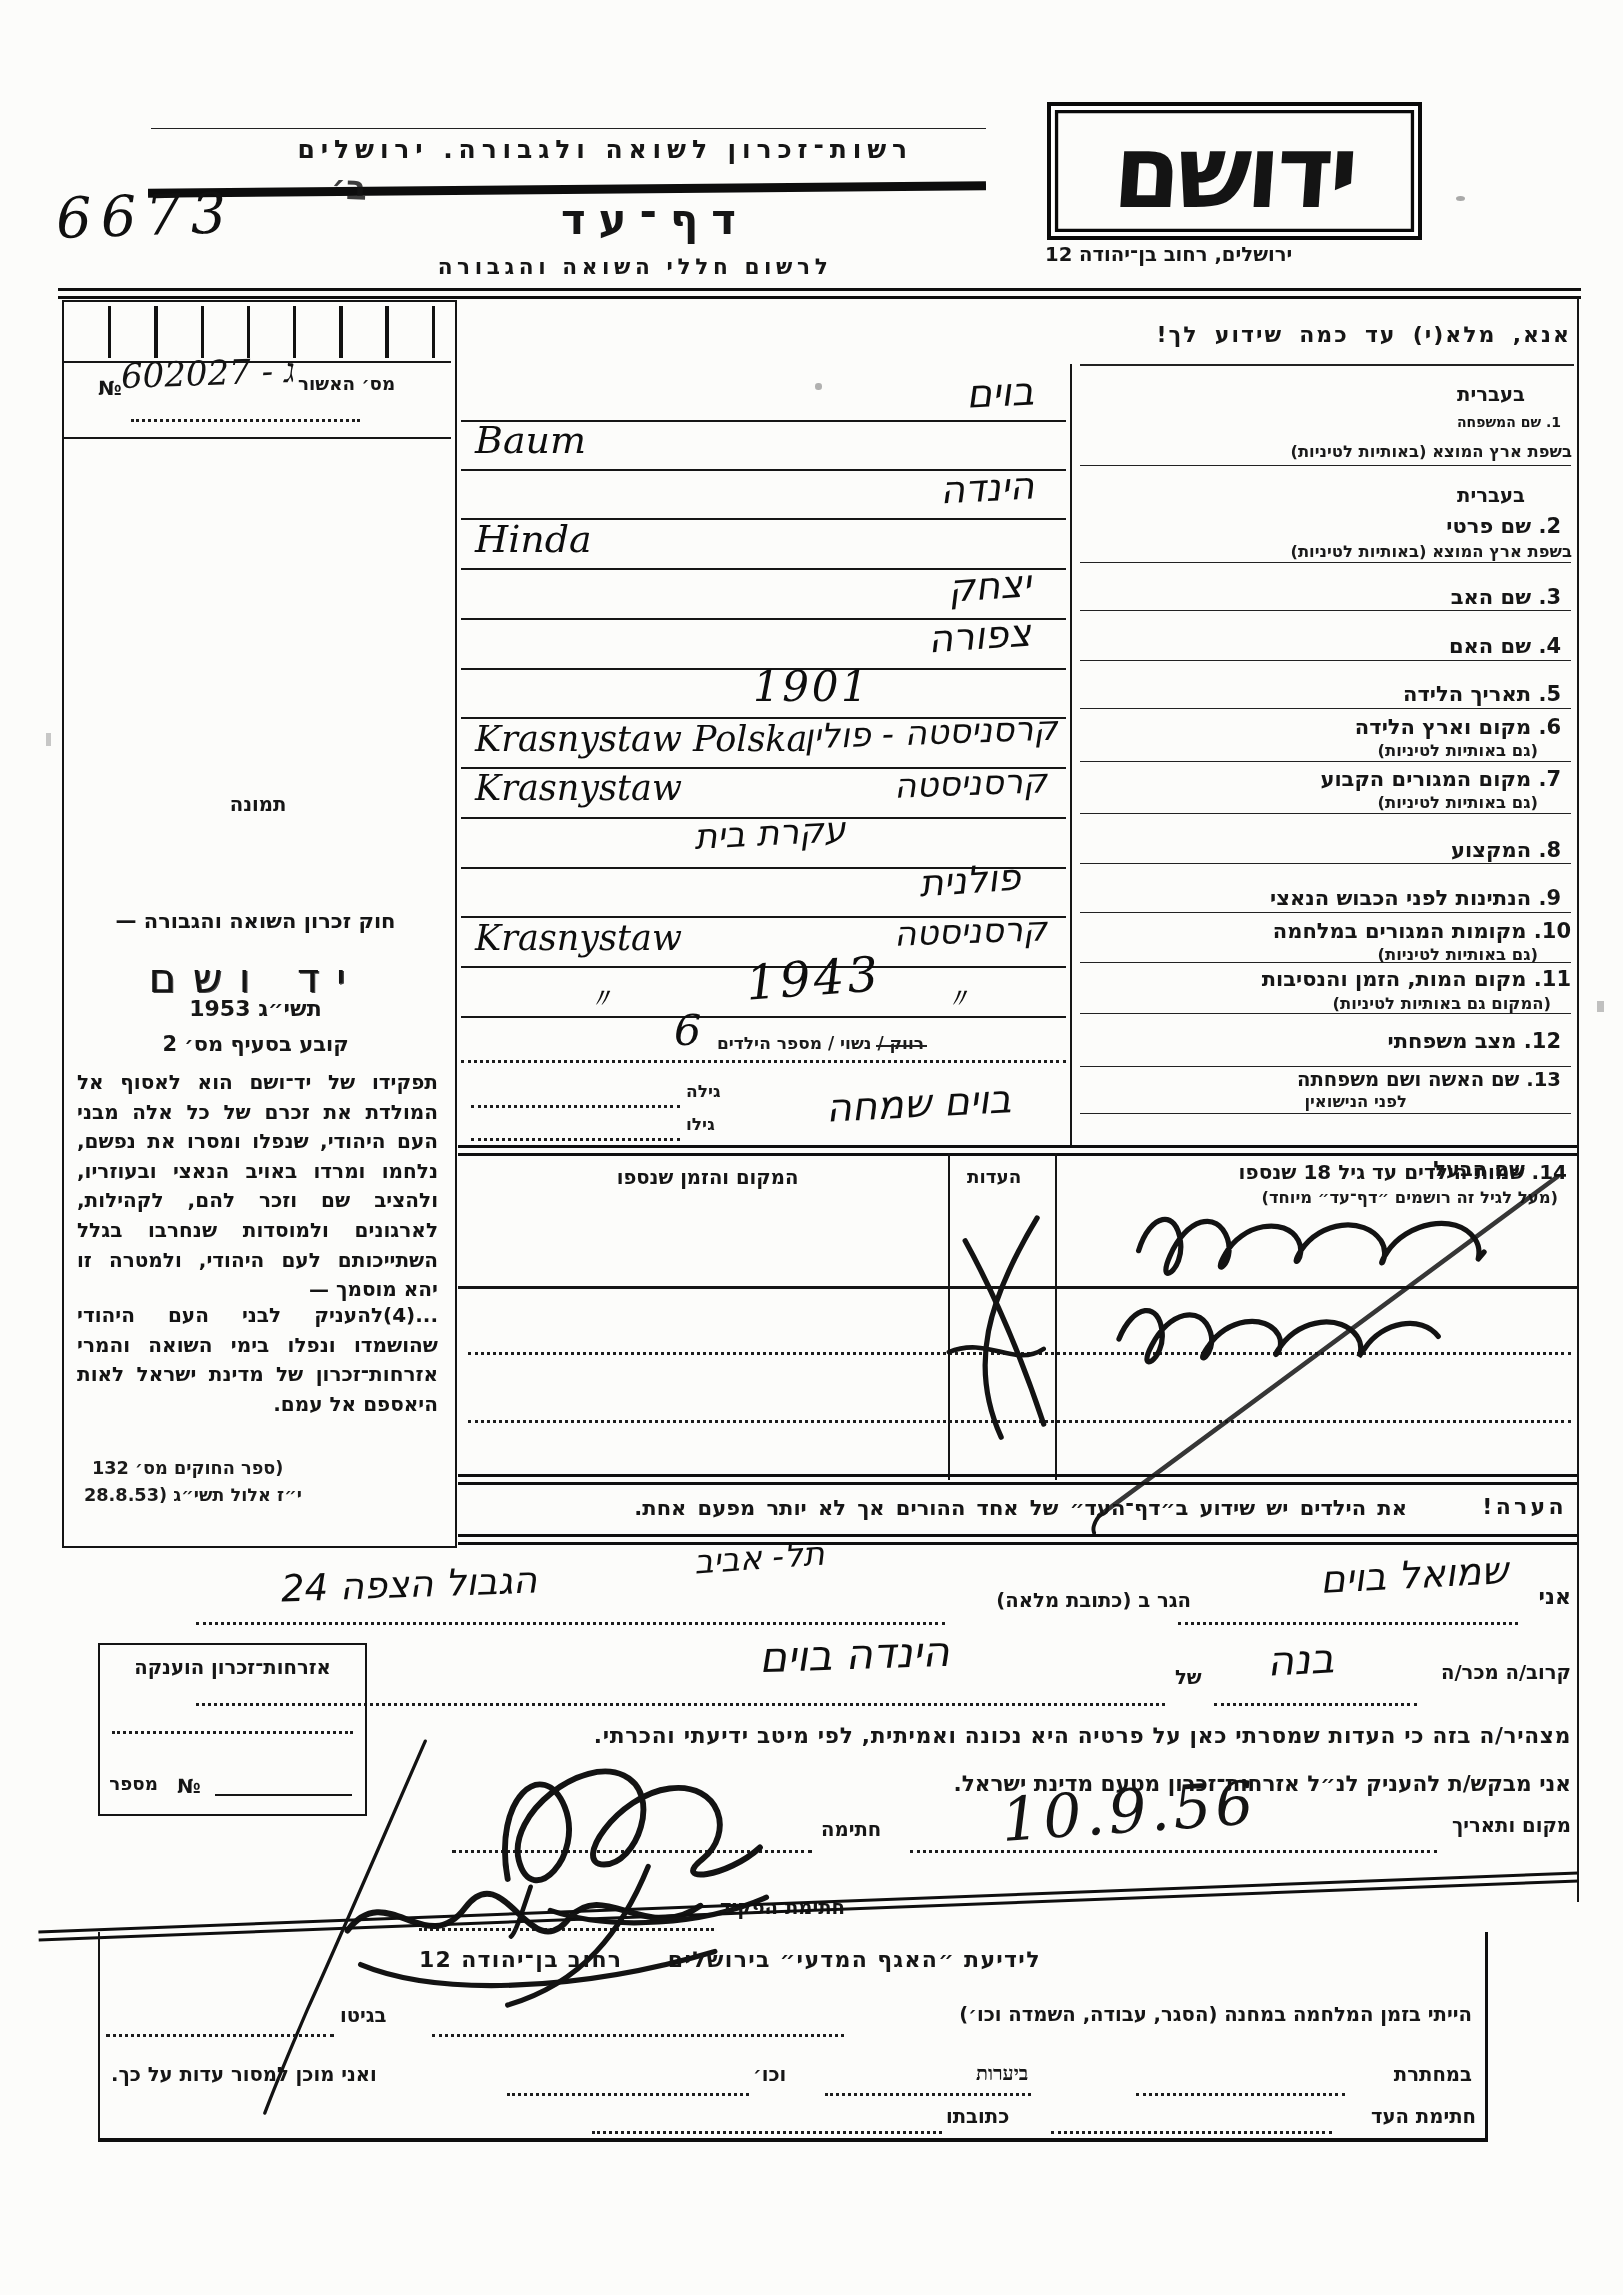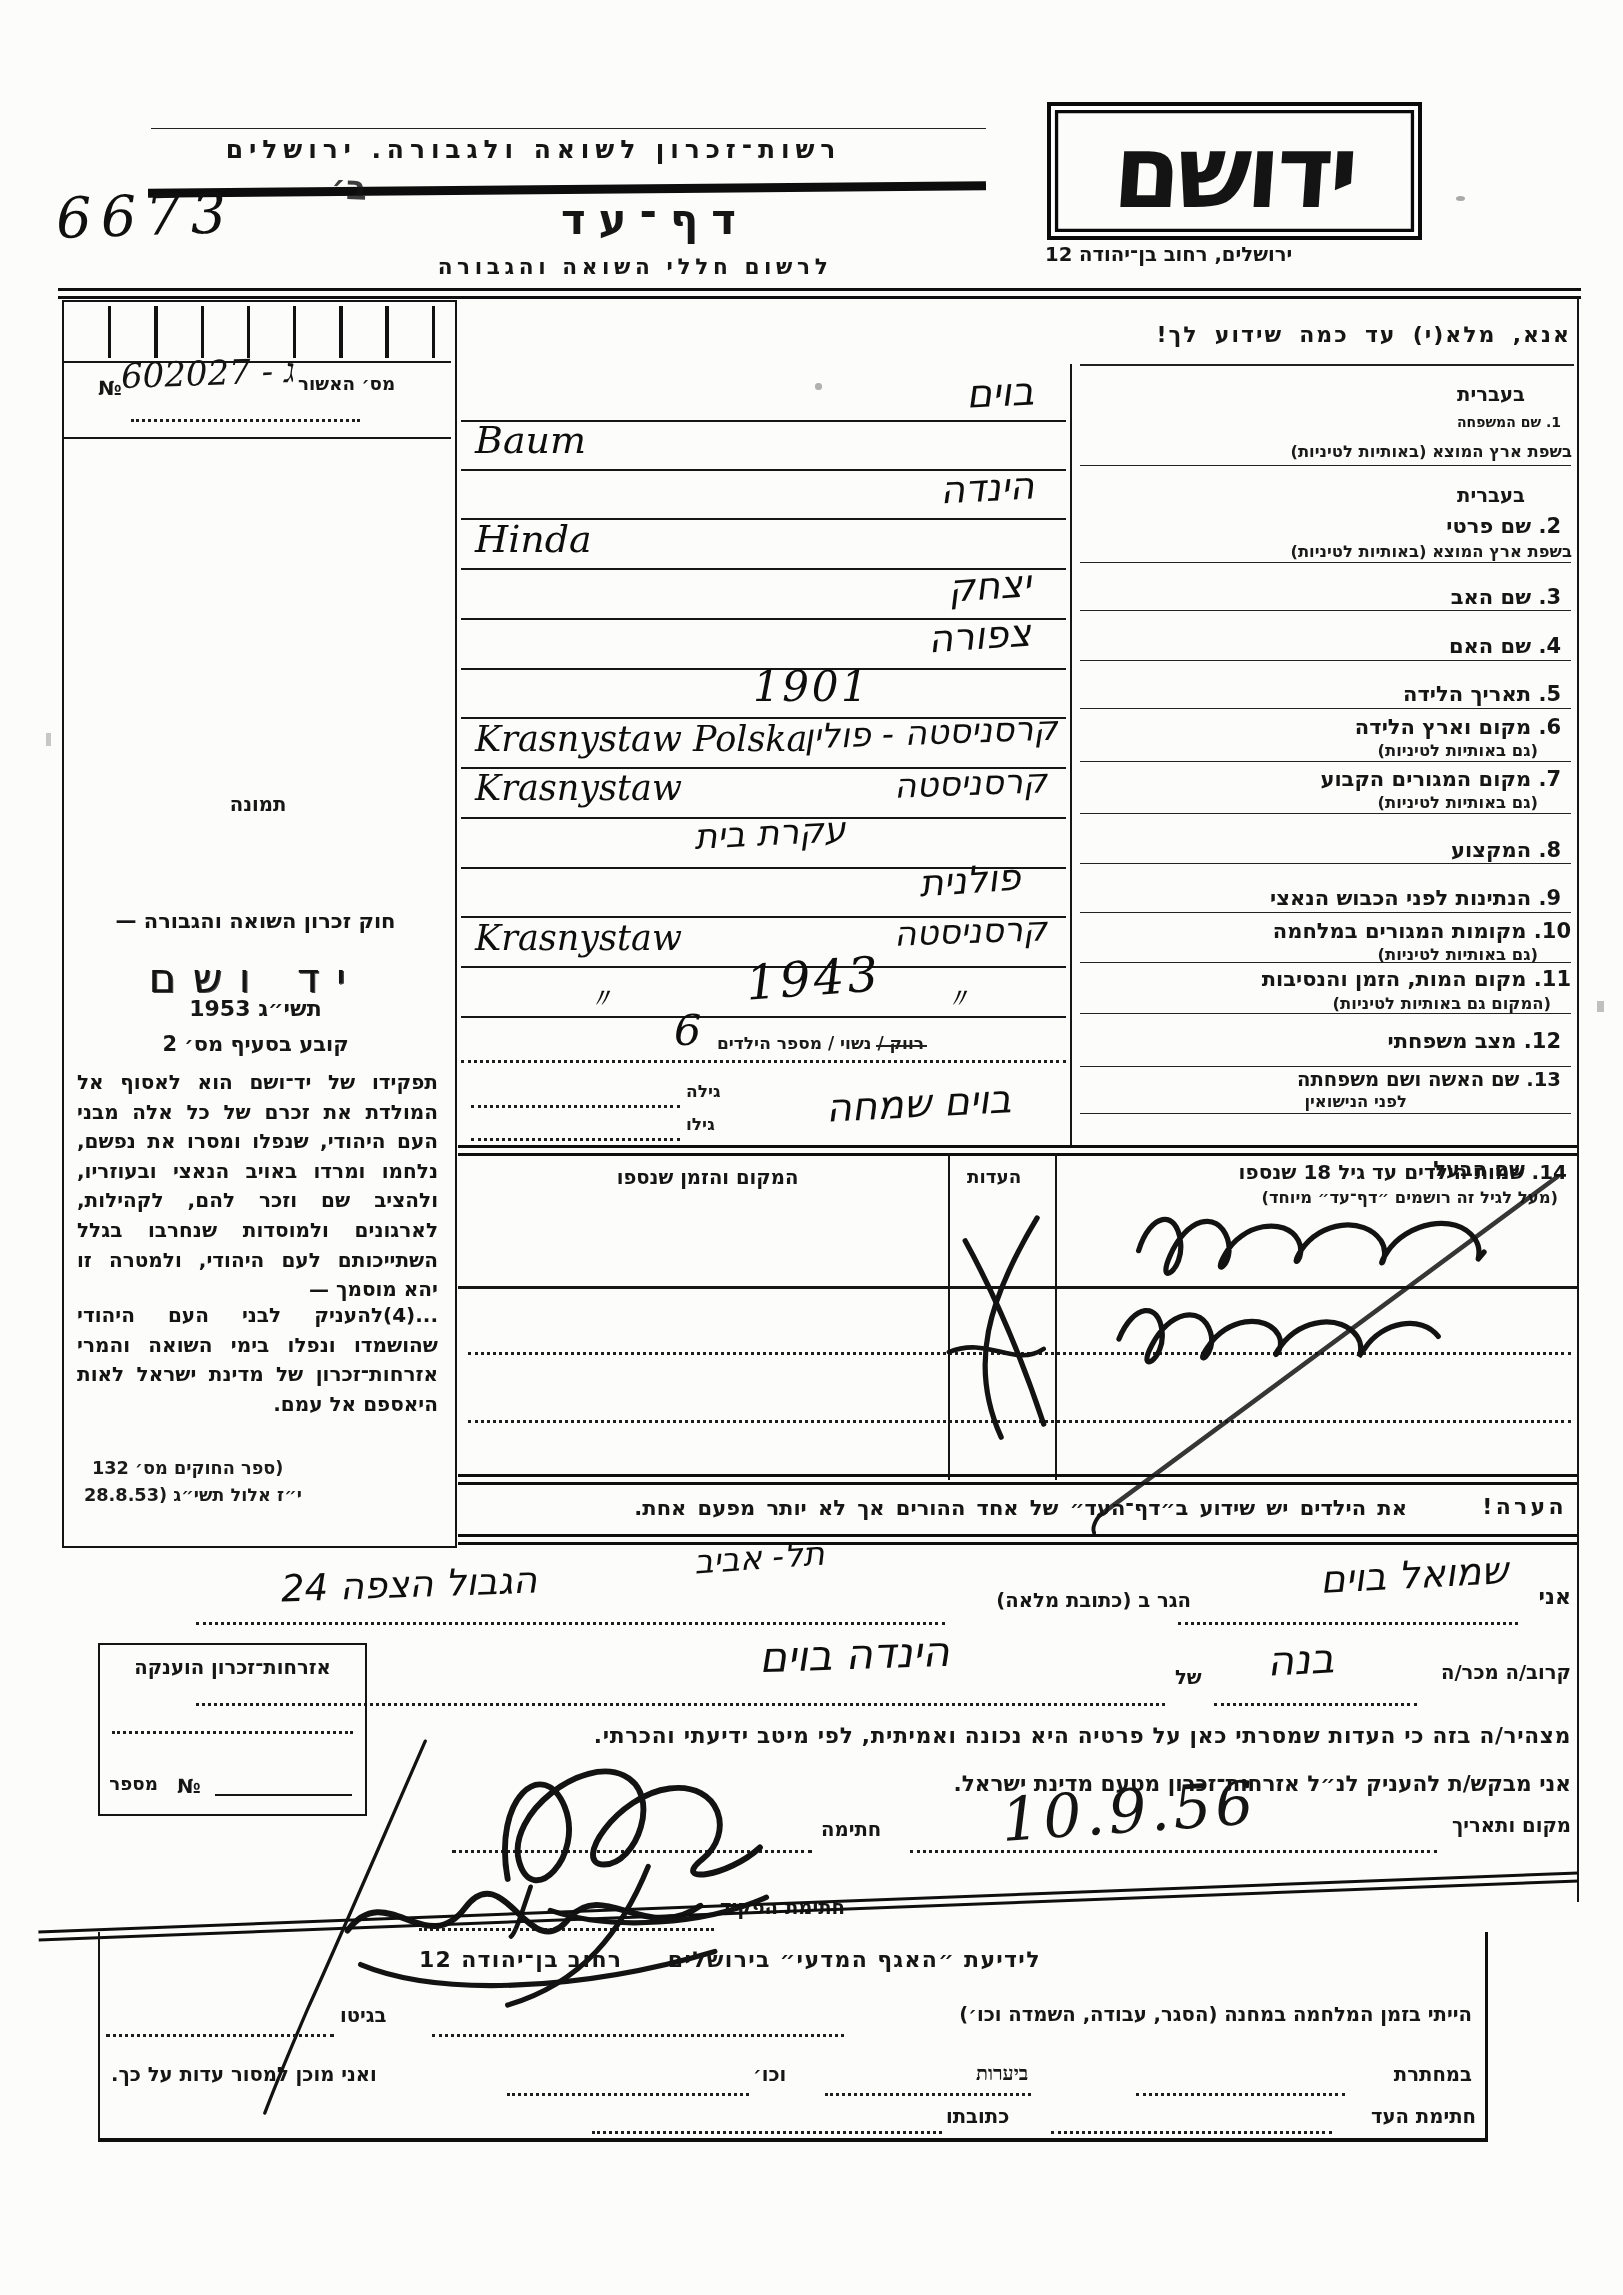--- a/index.html
+++ b/index.html
@@ -18,21 +18,21 @@
   .center{text-align:center;}
   svg{position:absolute;overflow:visible;}
   .scrib{fill:none;stroke:#131313;stroke-linecap:round;stroke-linejoin:round;}
 </style>
 </head>
 <body>
 
 <div id="page">
 
   <div class="abs thin" style="left:151px;top:128px;width:835px;"></div>
-  <div class="abs lbl center" style="left:154px;top:135px;width:759px;font-size:25px;letter-spacing:5.9px;">רשות־זכרון לשואה ולגבורה. ירושלים</div>
+  <div class="abs lbl center" style="left:154px;top:135px;width:759px;font-size:25px;letter-spacing:5.9px;text-align:right;">רשות־זכרון לשואה ולגבורה. ירושלים</div>
   <div class="abs" style="left:148px;top:185px;width:838px;height:8.5px;background:#0d0d0d;transform:rotate(-0.5deg);"></div>
 
   <div class="abs" style="left:56px;top:183px;font-family:'DejaVu Serif',serif;font-style:italic;font-size:56px;letter-spacing:9.2px;transform:rotate(-2deg);color:#101010;">6673</div>
   <div class="abs" style="left:331px;top:167px;font-weight:bold;font-size:34px;opacity:.82;transform:rotate(2deg);">ב׳</div>
 
   <div class="abs lbl center" style="left:524px;top:195px;width:262px;font-size:42px;letter-spacing:13px;">דף־עד</div>
   <div class="abs lbl center" style="left:406px;top:254px;width:458px;font-size:21.6px;letter-spacing:4.6px;">לרשום חללי השואה והגבורה</div>
 
   <div class="abs" style="left:1047px;top:102px;width:367px;height:130px;border:4.6px solid #0a0a0a;box-shadow:inset 0 0 0 3.9px #fff,inset 0 0 0 7.2px #0a0a0a;display:flex;align-items:center;justify-content:center;">
     <span style="font-weight:900;font-size:97px;letter-spacing:-3.9px;transform:skewX(-4deg) scaleY(1.05);">ידושם</span>

